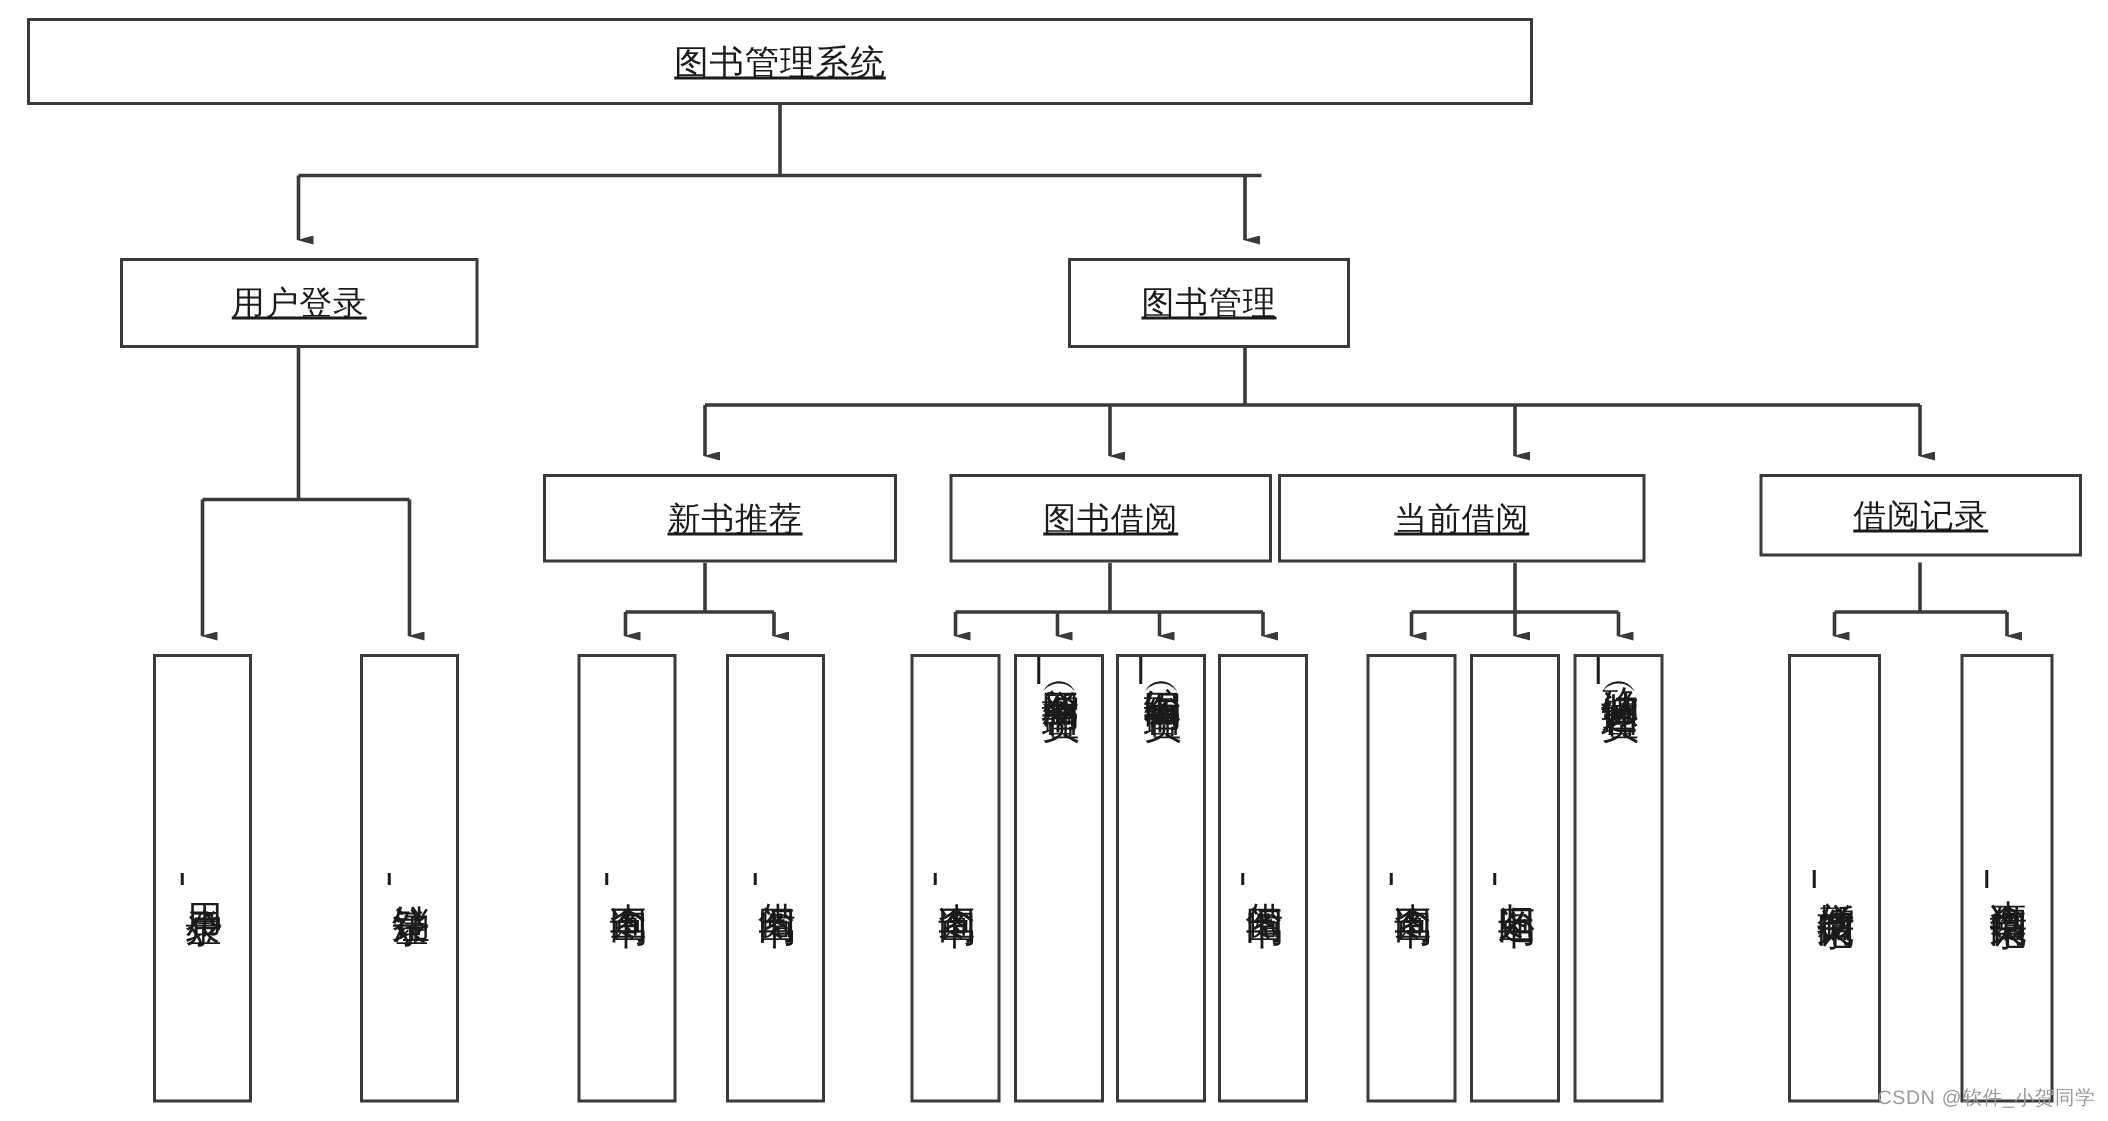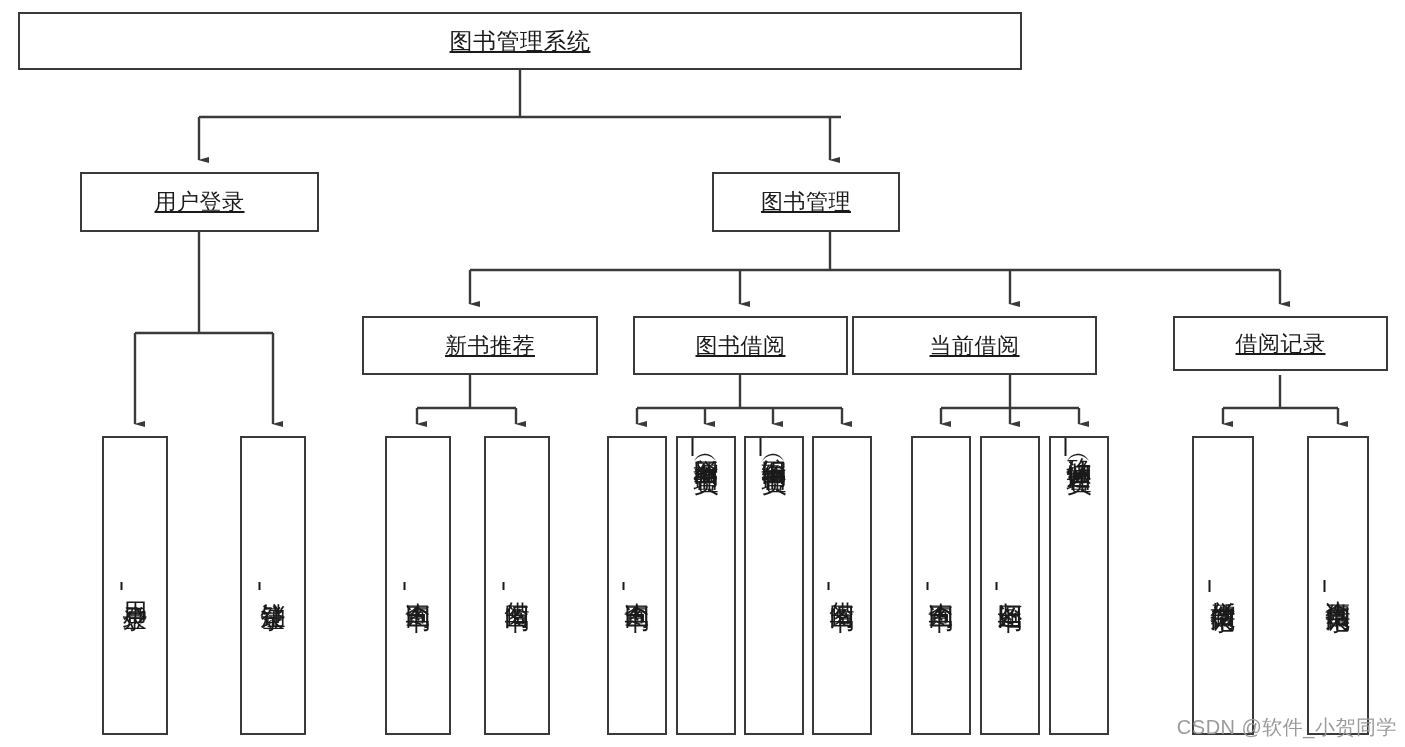--- a/index.html
+++ b/index.html
@@ -66,21 +66,21 @@
     line-height: 1.0;
     letter-spacing: 2px;
   }
   .node.vert.centered {
     align-items: center;
   }
   .watermark {
     position: absolute;
     right: 8px;
     bottom: 6px;
-    font-size: 20px;
+    font-size: 13px;
     color: #9a9a9a;
     white-space: nowrap;
     letter-spacing: 0.5px;
   }
 </style>
 </head>
 <body>
 
 <div id="diagram">
 

